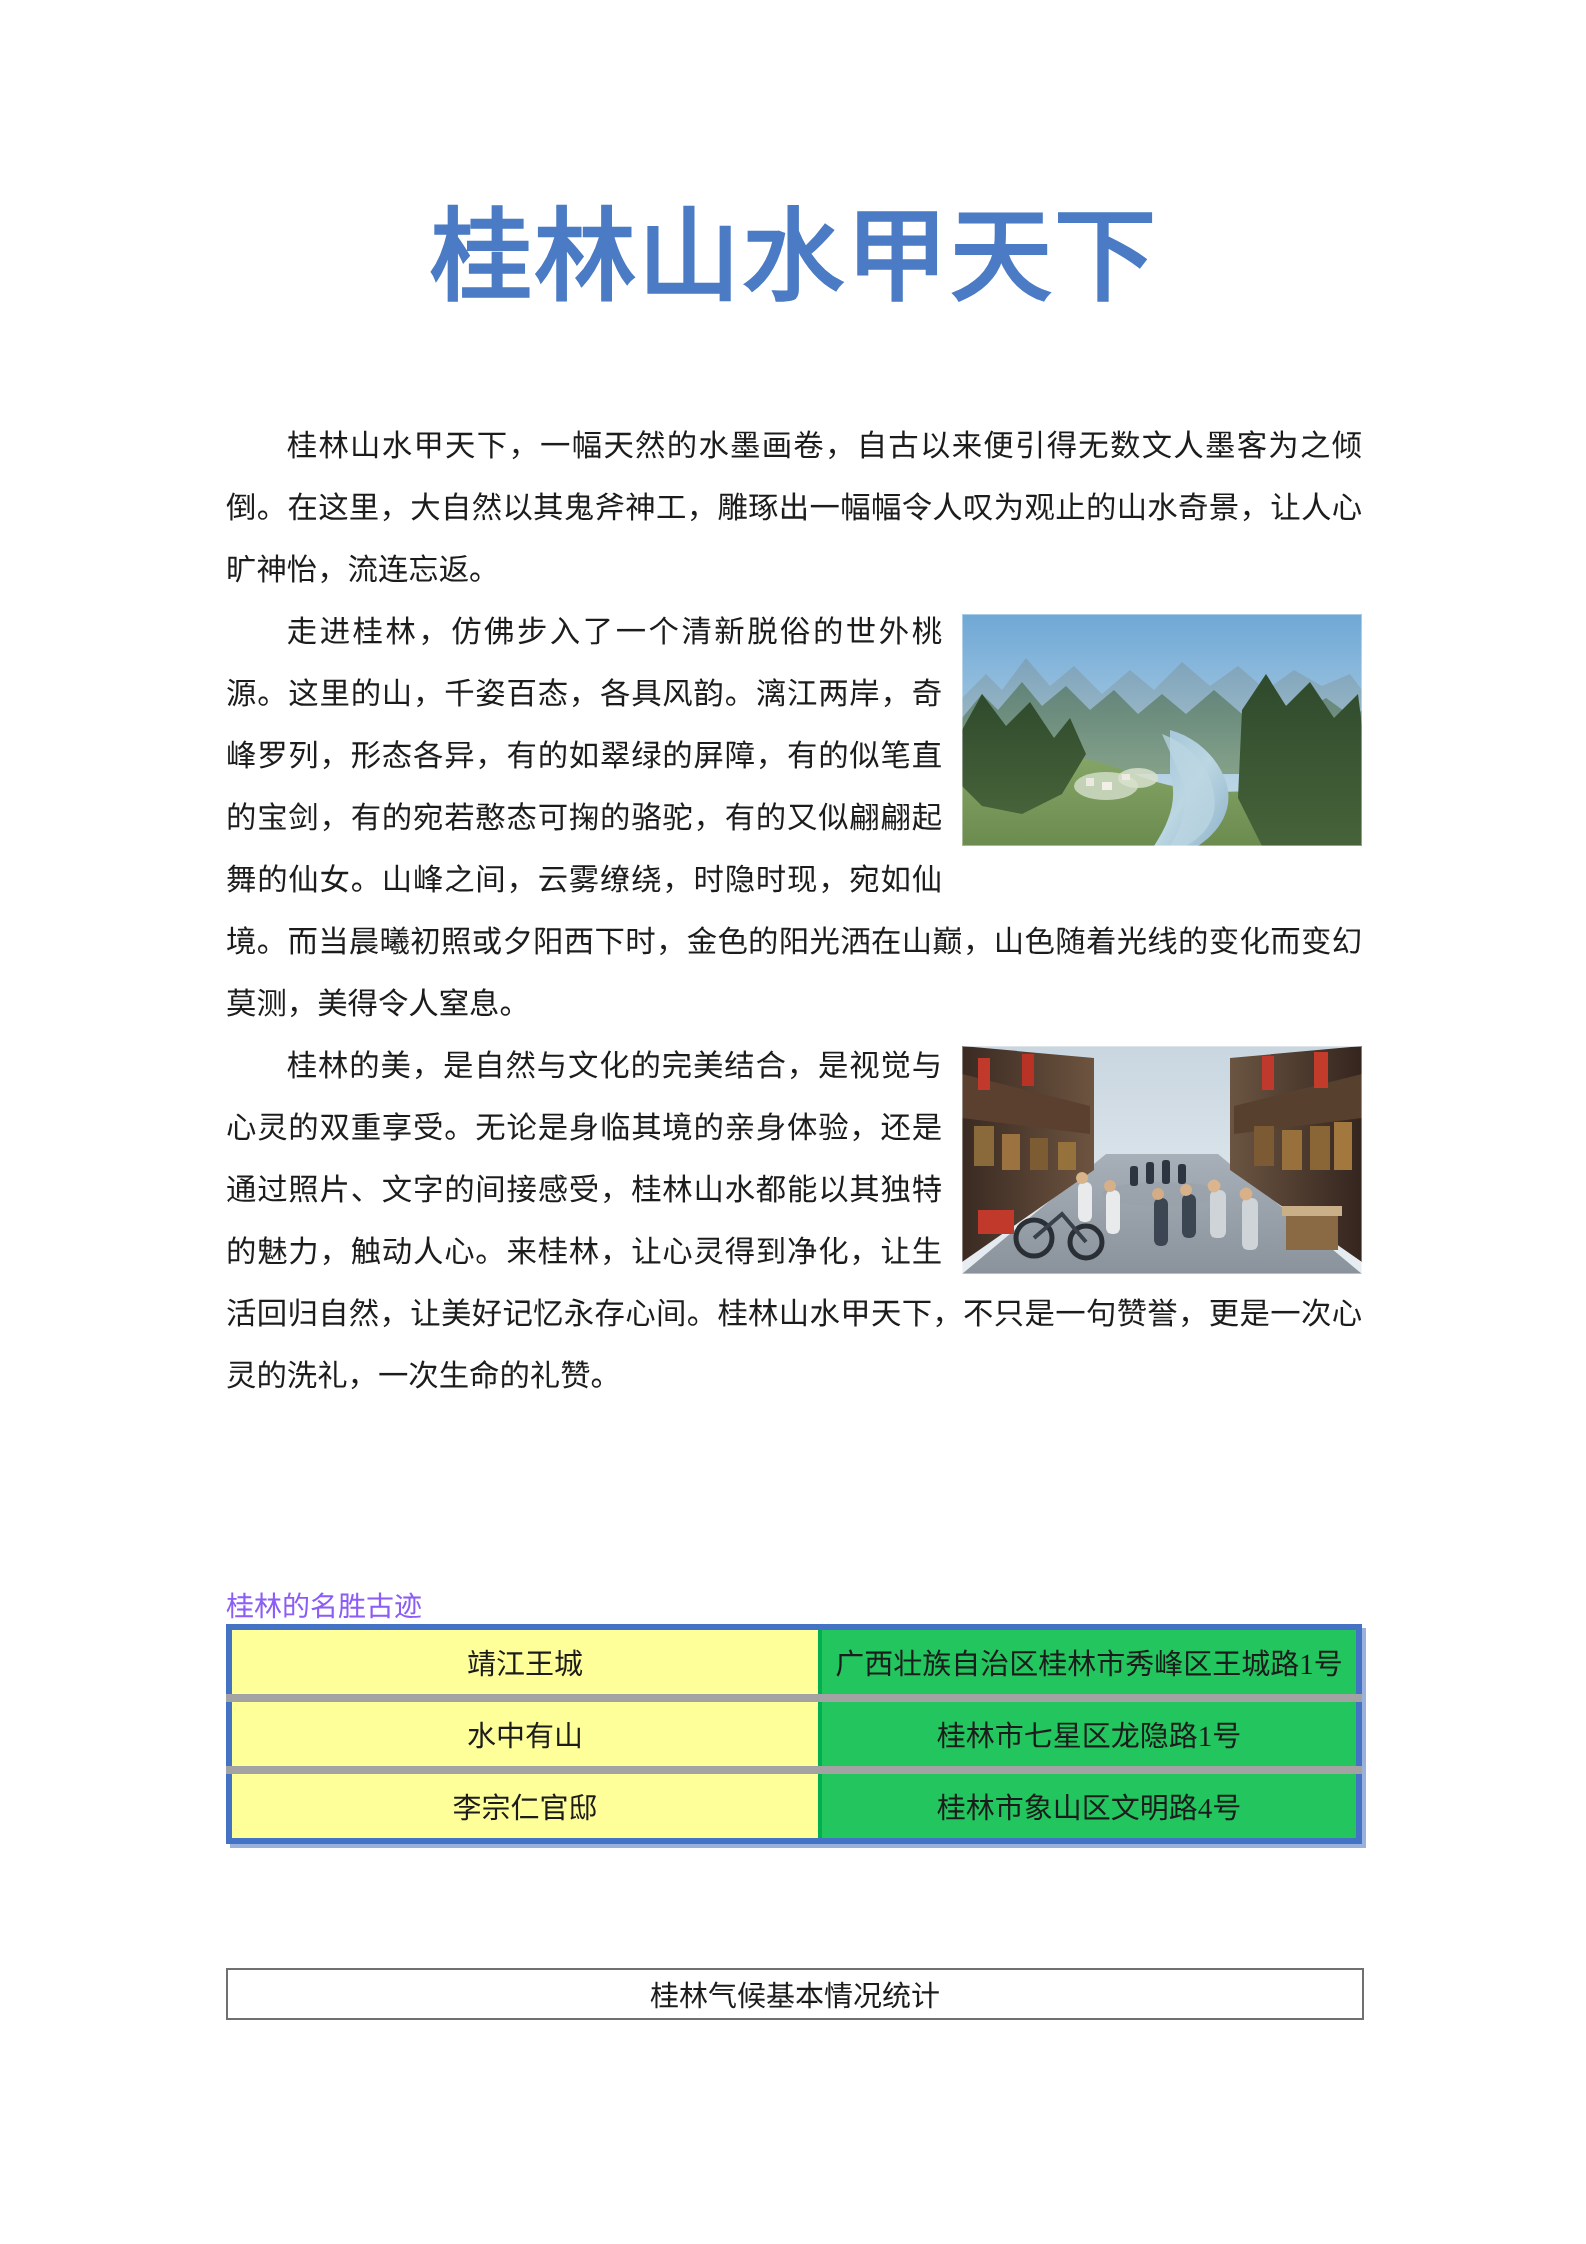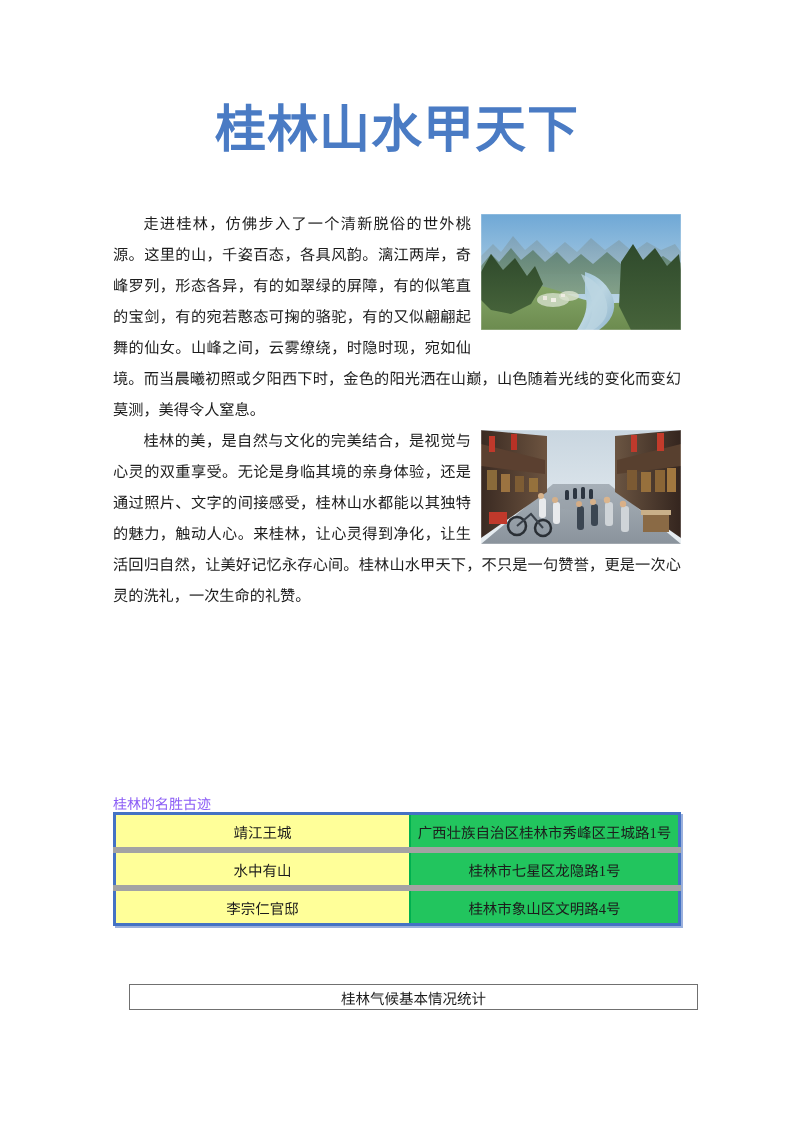--- a/index.html
+++ b/index.html
@@ -119,39 +119,39 @@
   }
   table.sights td {
     height: 32px;
     font-size: 14.5px;
     text-align: center;
     vertical-align: middle;
     padding: 0 4px;
     font-family: "Liberation Serif", "DejaVu Serif", serif;
     color: #1c1c1c;
     border-top: 2px solid #00b050;
-    border-bottom: 6px solid #a3a3a3;
+    border-bottom: 4px solid #a3a3a3;
     border-right: 2px solid #00b050;
     border-left: none;
   }
   table.sights tr:first-child td { border-top: none; }
   table.sights tr:last-child td { border-bottom: none; }
   table.sights td.name-cell {
     background: #ffff99;
     width: 285px;
   }
   table.sights td.addr-cell {
     background: #22c55e;
     border-right: none;
   }
 
   
   .climate-table-wrap {
     position: absolute;
-    left: 16px;
+    left: 0;
     top: 984px;
     width: 568px;
   }
   table.climate {
     border-collapse: collapse;
     width: 568px;
     table-layout: fixed;
   }
   table.climate td, table.climate th {
     border: 1px solid #707070;
@@ -176,20 +176,21 @@
 </head>
 <body>
 
 <div class="page">
   <div class="content">
 
     <h1 class="doc-title">桂林山水甲天下</h1>
 
     <div class="body-block">
 
+      <p class="para">桂林山水甲天下，一幅天然的水墨画卷，自古以来便引得无数文人墨客为之倾倒。在这里，大自然以其鬼斧神工，雕琢出一幅幅令人叹为观止的山水奇景，让人心旷神怡，流连忘返。</p>
 
       <div class="figure fig-1">
         <svg viewBox="0 0 200 116" preserveAspectRatio="none" aria-hidden="true">
           <defs>
             <linearGradient id="skyA" x1="0" y1="0" x2="0" y2="1">
               <stop offset="0%" stop-color="#6fa8d6"></stop>
               <stop offset="55%" stop-color="#a9cbe2"></stop>
               <stop offset="100%" stop-color="#cfe0e8"></stop>
             </linearGradient>
             <linearGradient id="farHill" x1="0" y1="0" x2="0" y2="1">

